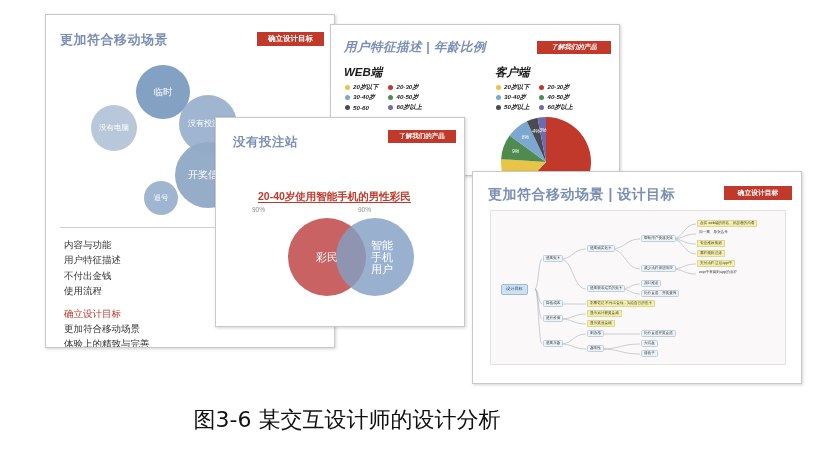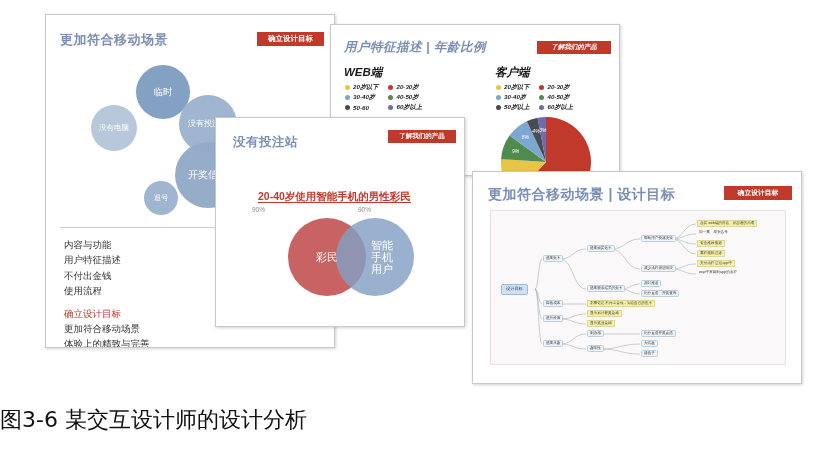--- a/index.html
+++ b/index.html
@@ -111,21 +111,21 @@
     background: #cfe1f2; border: .5px solid #9dbcd8; border-radius: 2px;
     color: #27415c; font-size: 4.2px; padding: 2px 4px;
   }
   .mm-box { background: #eef3f8; border: .5px solid #bcd0e2; border-radius: 1.5px; }
   .mm-yellow { background: #f5f0a8; border: .5px solid #ded79a; }
   .mm-plain { background: transparent; }
 
   
   .caption {
     position: absolute; left: 0; top: 405px; width: 694px;
-    text-align: left; font-size: 22px; color: #111;
+    text-align: center; font-size: 22px; color: #111;
     font-family: "DejaVu Sans", sans-serif;
   }
 </style>
 </head>
 <body>
 
 <div class="stage">
 
   <div class="slide" id="slide1">
     <div class="slide-title">更加符合移动场景</div>

